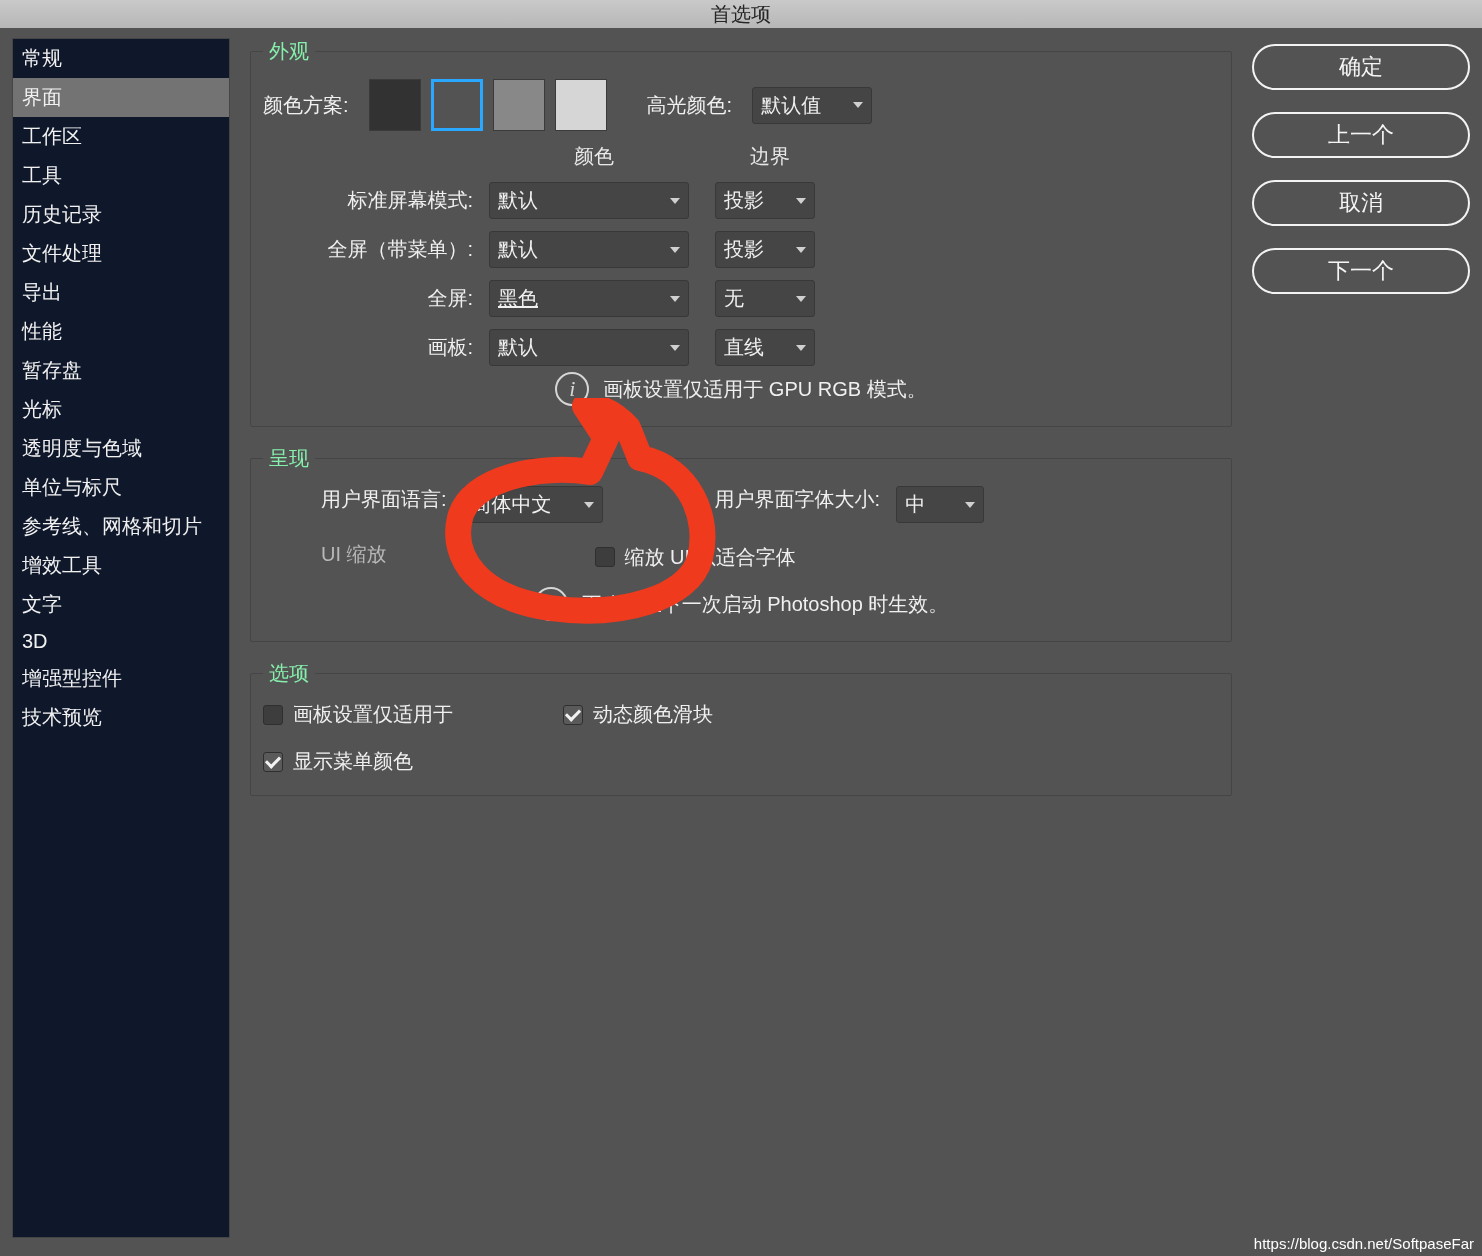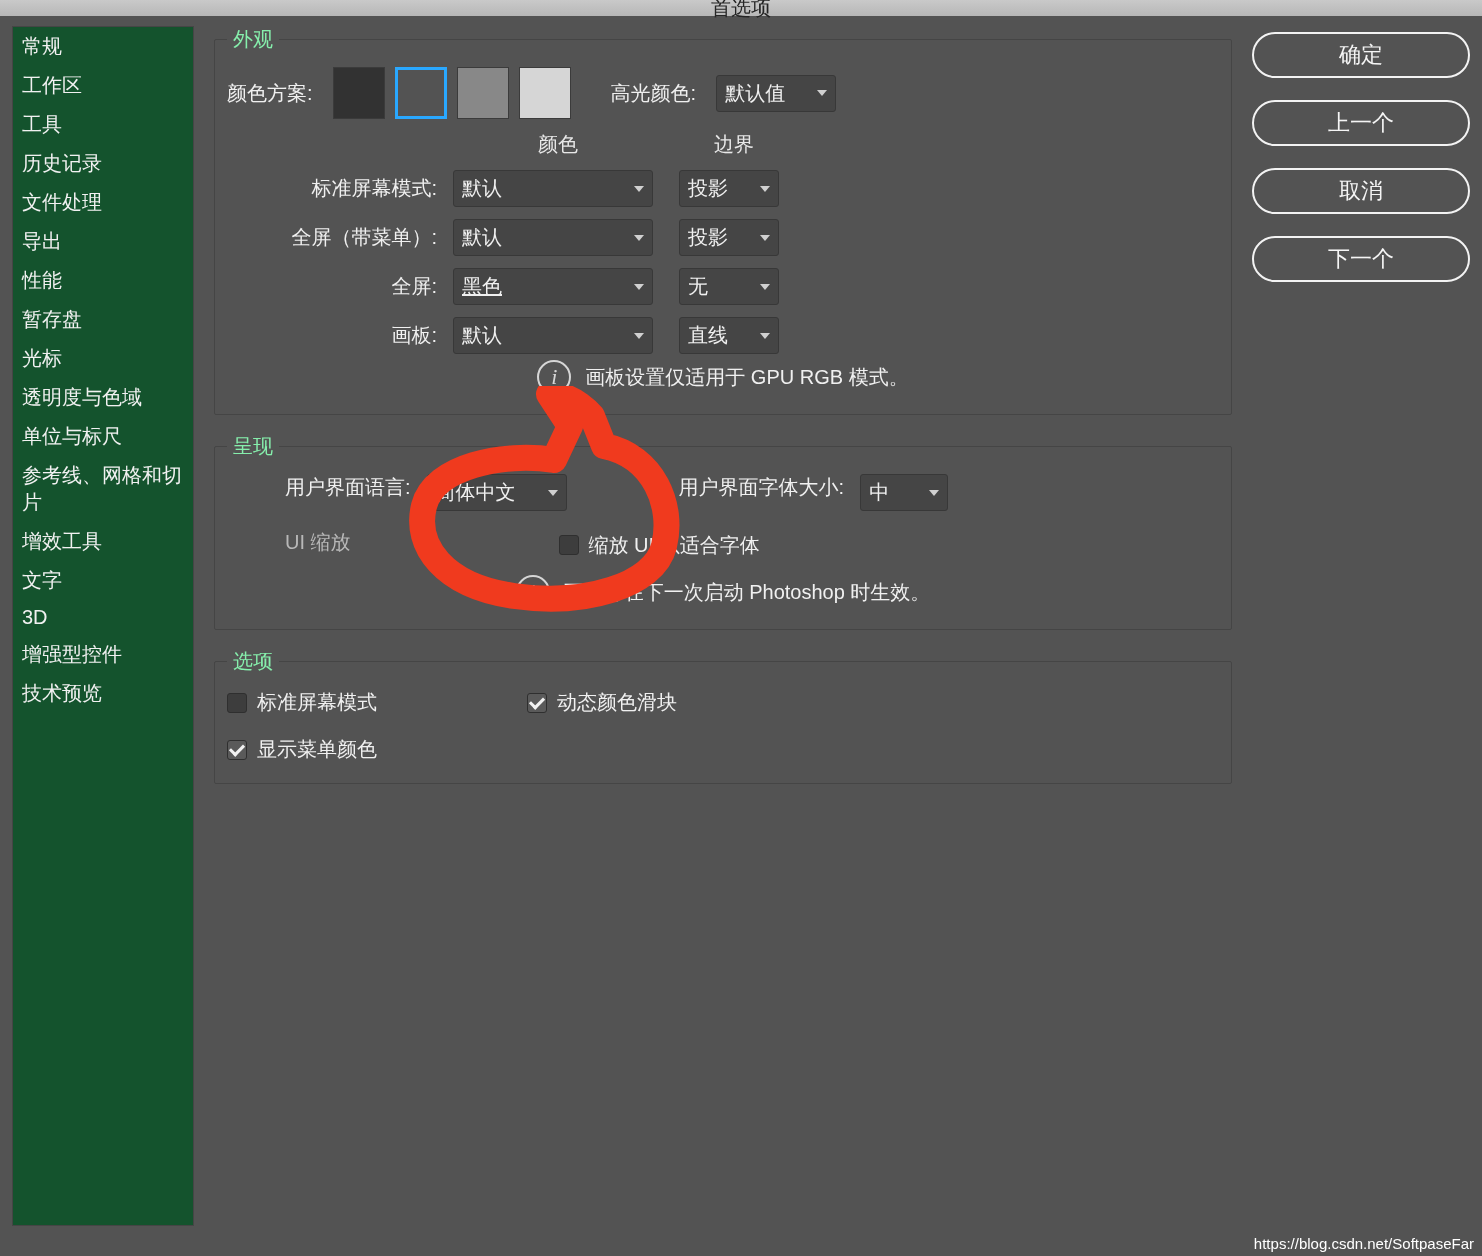--- a/index.html
+++ b/index.html
@@ -1,22 +1,22 @@
 <!DOCTYPE html>
 <html><head>
   <meta charset="utf-8">
   <style>
     * { margin: 0; padding: 0; box-sizing: border-box; font-family: -apple-system, "Helvetica Neue", Arial, sans-serif; }
     body { background: #535353; color: #e9e9e9; width: 1482px; height: 1256px; overflow: hidden; position: relative; }
 
-    .titlebar { height: 16px; background: linear-gradient(#c9c9c9,#b7b7b7); color: #252525; font-size: 20px; display: flex; align-items: center; justify-content: center; }
+    .titlebar { height: 28px; background: linear-gradient(#c9c9c9,#b7b7b7); color: #252525; font-size: 20px; display: flex; align-items: center; justify-content: center; }
 
     .main { display: flex; padding: 10px 12px 0 12px; height: calc(100% - 32px); gap: 20px; }
 
-    .sidebar { width: 182px; background: #14532d; border: 1px solid #454545; height: 1200px; }
+    .sidebar { width: 218px; background: #0f172a; border: 1px solid #454545; height: 1200px; }
     .sidebar-item { padding: 6px 9px; font-size: 20px; cursor: default; color: #f1f1f1; }
     .sidebar-item.selected { background: #737373; }
 
     .content { flex: 1; position: relative; }
     fieldset { border: 1px solid #454545; border-radius: 2px; padding: 14px 12px 20px 12px; margin-bottom: 18px; position: relative; }
     legend { font-size: 20px; color: #86efac; padding: 0 6px; }
 
     .row { display: flex; align-items: center; gap: 14px; margin-bottom: 12px; }
     .label { font-size: 20px; color: #f0f0f0; }
     .label.right { text-align: right; }
@@ -58,20 +58,21 @@
 <body>
 
 <div class="titlebar">
   <span>首选项</span>
 </div>
 
 <div class="main">
 
   <div class="sidebar" id="sidebar">
       <div class="sidebar-item">常规</div>
+      <div class="sidebar-item selected">界面</div>
       <div class="sidebar-item">工作区</div>
       <div class="sidebar-item">工具</div>
       <div class="sidebar-item">历史记录</div>
       <div class="sidebar-item">文件处理</div>
       <div class="sidebar-item">导出</div>
       <div class="sidebar-item">性能</div>
       <div class="sidebar-item">暂存盘</div>
       <div class="sidebar-item">光标</div>
       <div class="sidebar-item">透明度与色域</div>
       <div class="sidebar-item">单位与标尺</div>
@@ -183,21 +184,21 @@
         <span class="info-icon">i</span>
         <span class="label">更改将在下一次启动 Photoshop 时生效。</span>
       </div>
     </fieldset>
 
     <fieldset>
       <legend>选项</legend>
       <div class="options-grid" id="opts-grid">
           <div class="opt">
             <span class="check"></span>
-            <span class="label">标准屏幕模式</span>
+            <span class="label">画板设置仅适用于</span>
           </div>
           <div class="opt">
             <span class="check on"></span>
             <span class="label">动态颜色滑块</span>
           </div>
           <div class="opt">
             <span class="check on"></span>
             <span class="label">显示菜单颜色</span>
           </div>
         </div>

